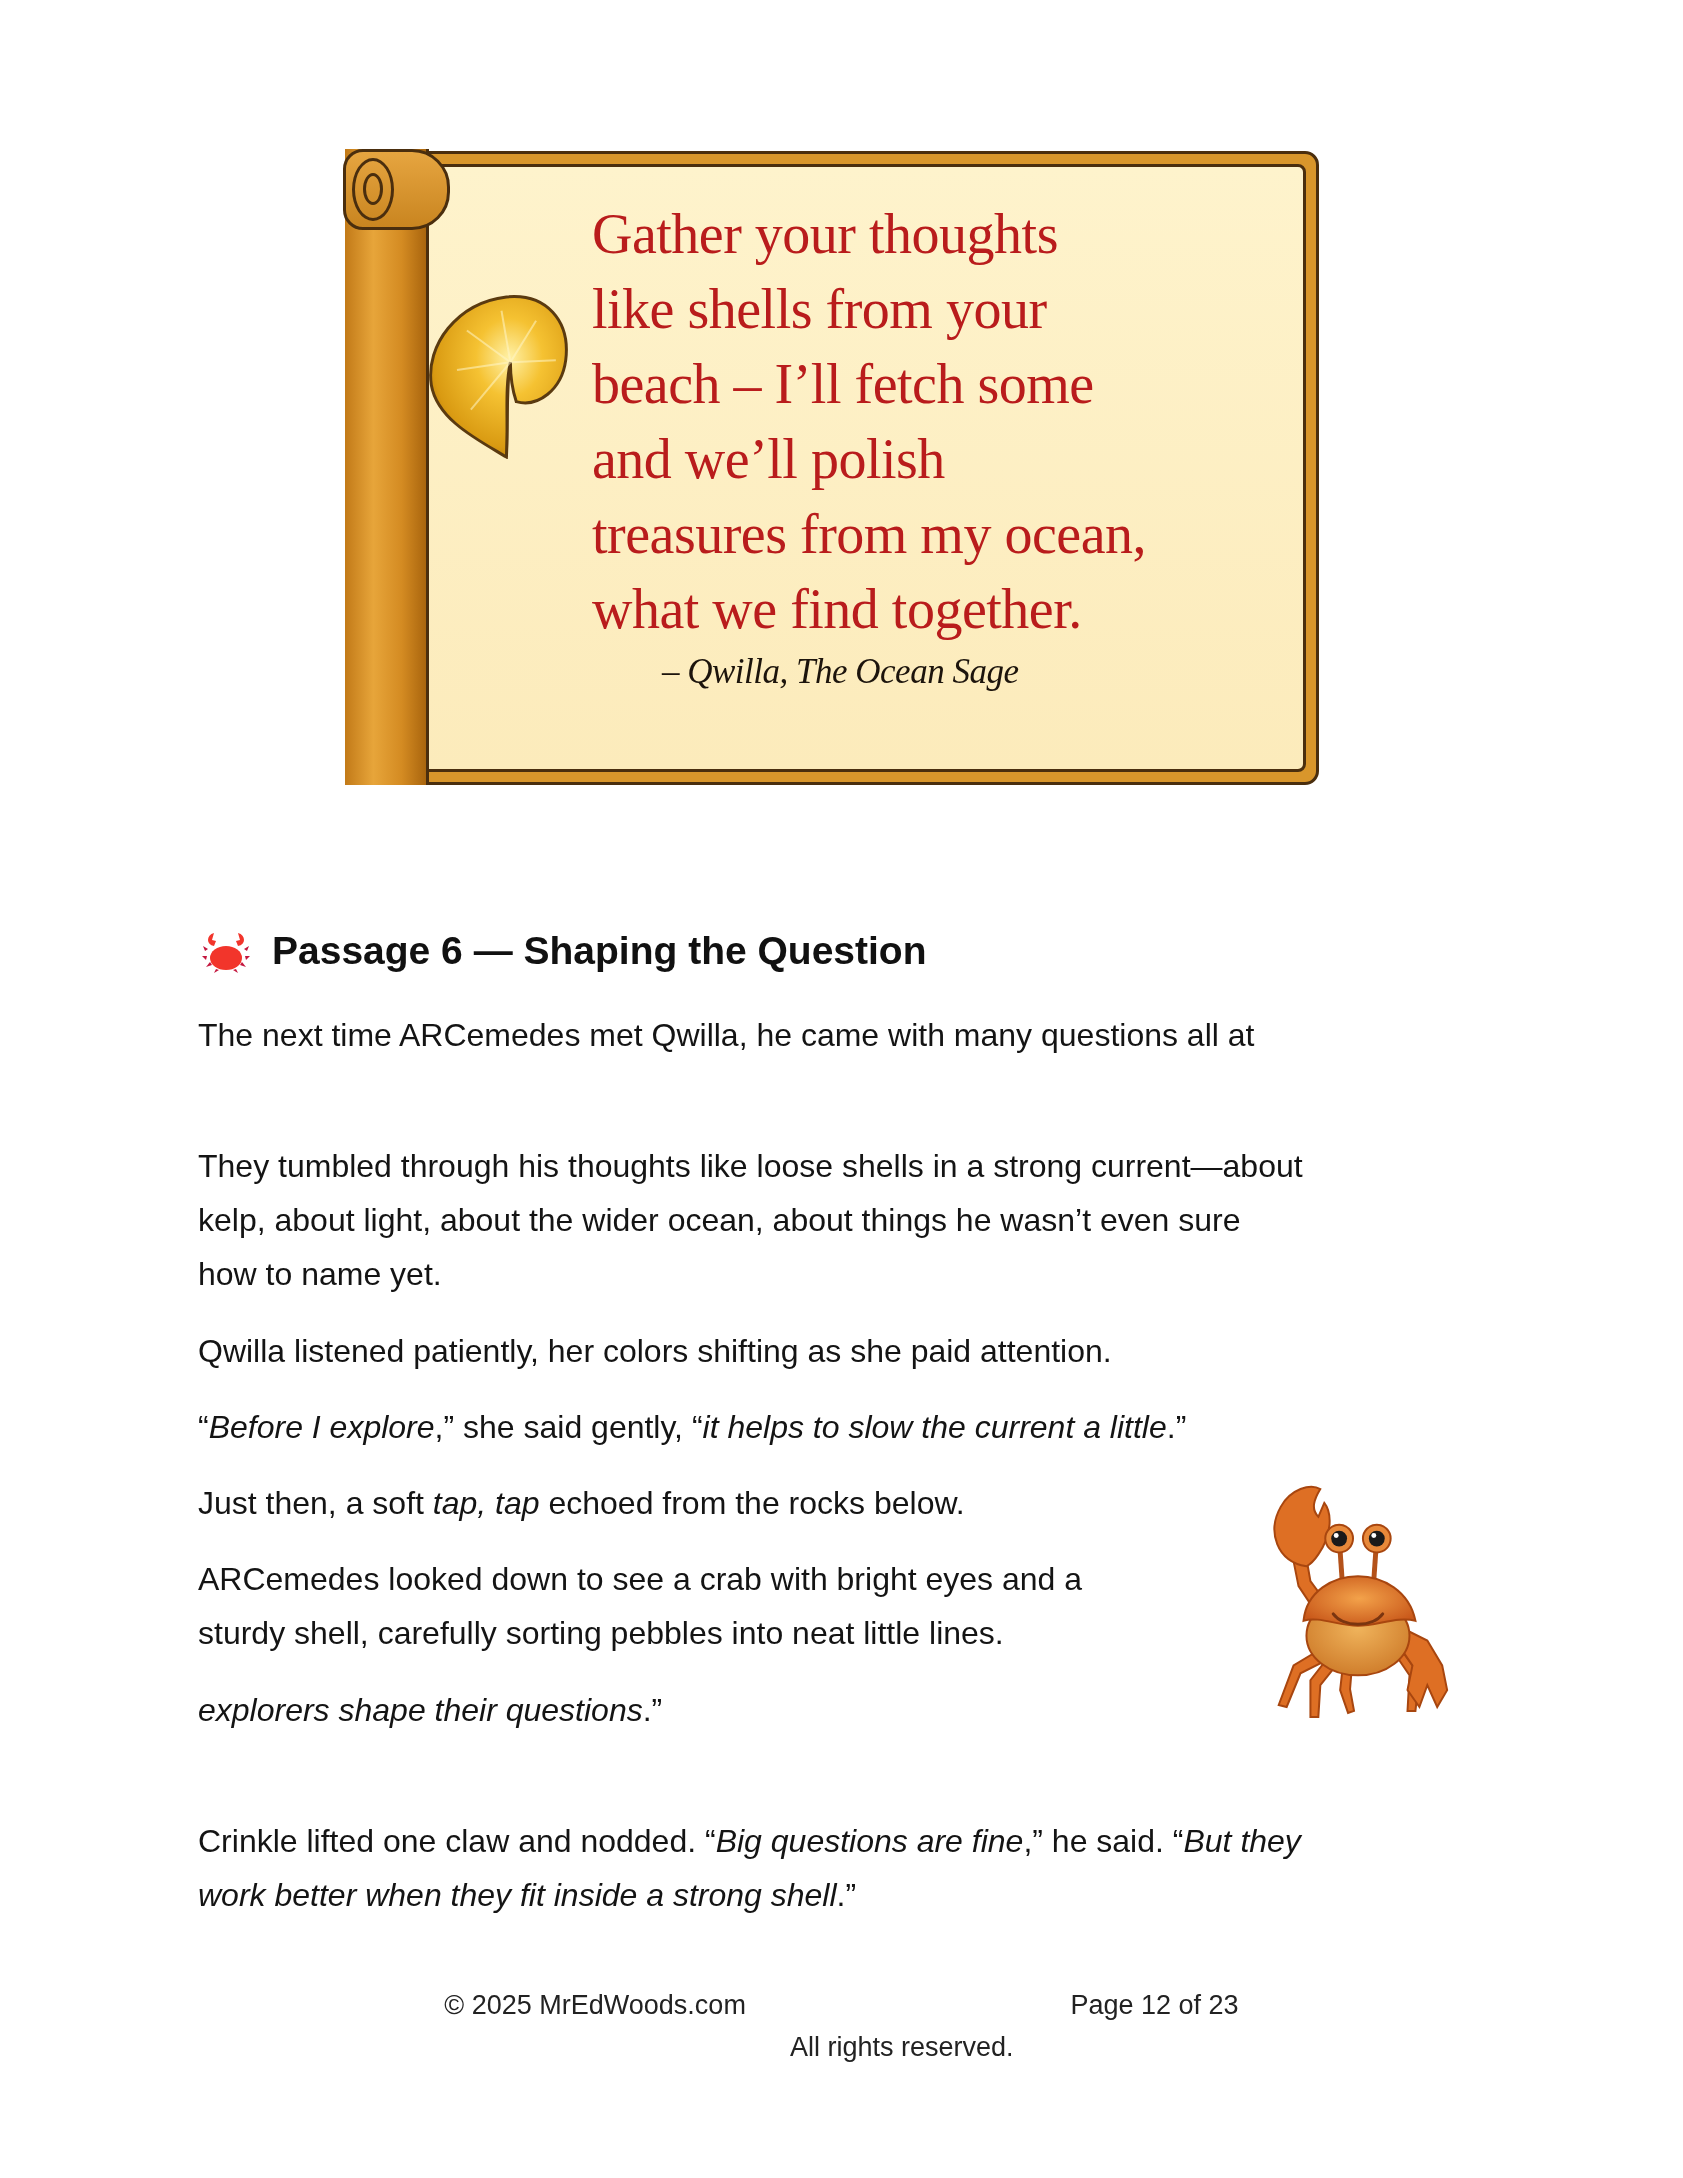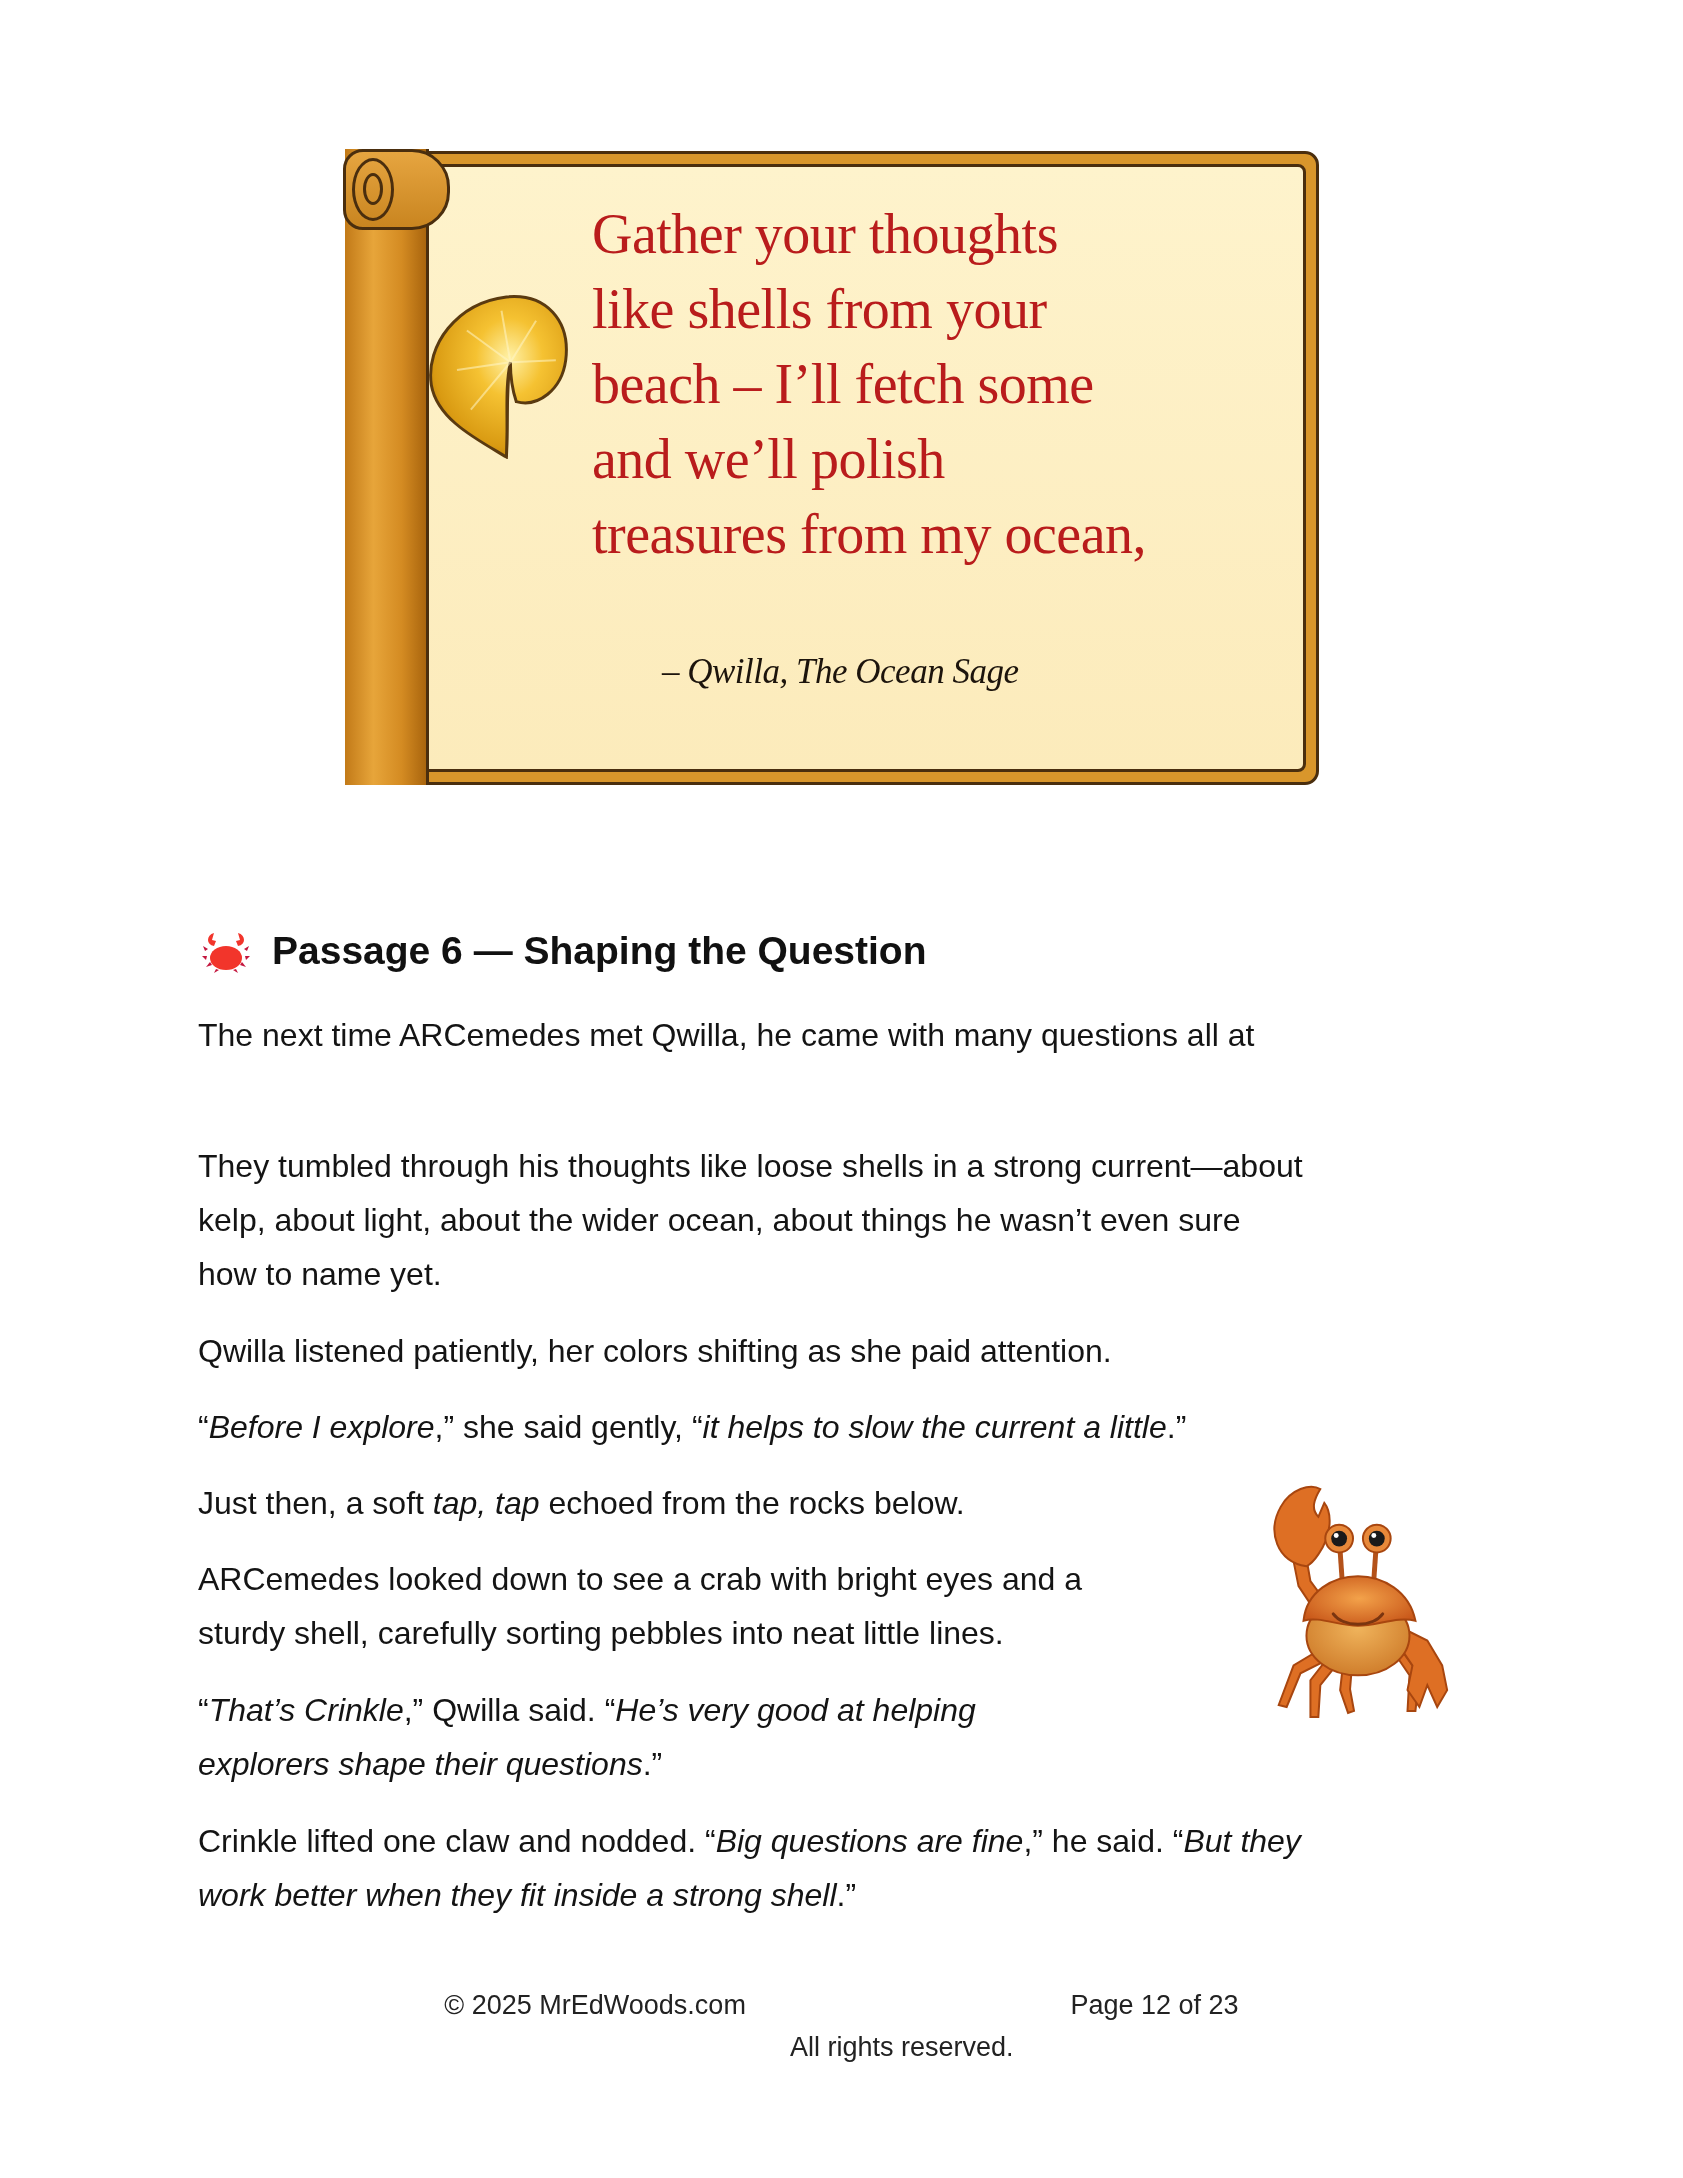--- a/index.html
+++ b/index.html
@@ -84,20 +84,21 @@
         <line x1="84" y1="72" x2="75" y2="20"></line>
     </g>
   </svg>
 
   <div class="quote-text">
     <span class="quote-line">Gather your thoughts</span>
     <span class="quote-line">like shells from your</span>
     <span class="quote-line">beach – I’ll fetch some</span>
     <span class="quote-line">and we’ll polish</span>
     <span class="quote-line">treasures from my ocean,</span>
+    <span class="quote-line">what we find together.</span>
   </div>
   <div class="quote-attr">– Qwilla, The Ocean Sage</div>
 </div>
 
 <div class="heading">
   <svg class="crab-emoji" viewBox="0 0 48 44">
     <g fill="#c4163e">
       <path d="M6 20 L1 17 L3 22 Z"></path>
         <path d="M5 27 L0 27 L4 31 Z"></path>
         <path d="M8 33 L4 38 L10 36 Z"></path>
@@ -135,21 +136,20 @@
 <div class="para" style="top:1476px">
   <span class="line"><span>Just then, a soft </span><i>tap, tap</i><span> echoed from the rocks below.</span></span>
 </div>
 
 <div class="para" style="top:1552px">
   <span class="line">ARCemedes looked down to see a crab with bright eyes and a</span>
   <span class="line">sturdy shell, carefully sorting pebbles into neat little lines.</span>
 </div>
 
 <div class="para" style="top:1683px">
-  <span class="line"><span>“</span><i>That’s Crinkle</i><span>,” Qwilla said. “</span><i>He’s very good at helping</i></span>
   <span class="line"><i>explorers shape their questions</i><span>.”</span></span>
 </div>
 
 <div class="para" style="top:1814px">
   <span class="line"><span>Crinkle lifted one claw and nodded. “</span><i>Big questions are fine</i><span>,” he said. “</span><i>But they</i></span>
   <span class="line"><i>work better when they fit inside a strong shell</i><span>.”</span></span>
 </div>
 
 <svg class="crab-img" viewBox="0 0 214 246">
   <defs>

